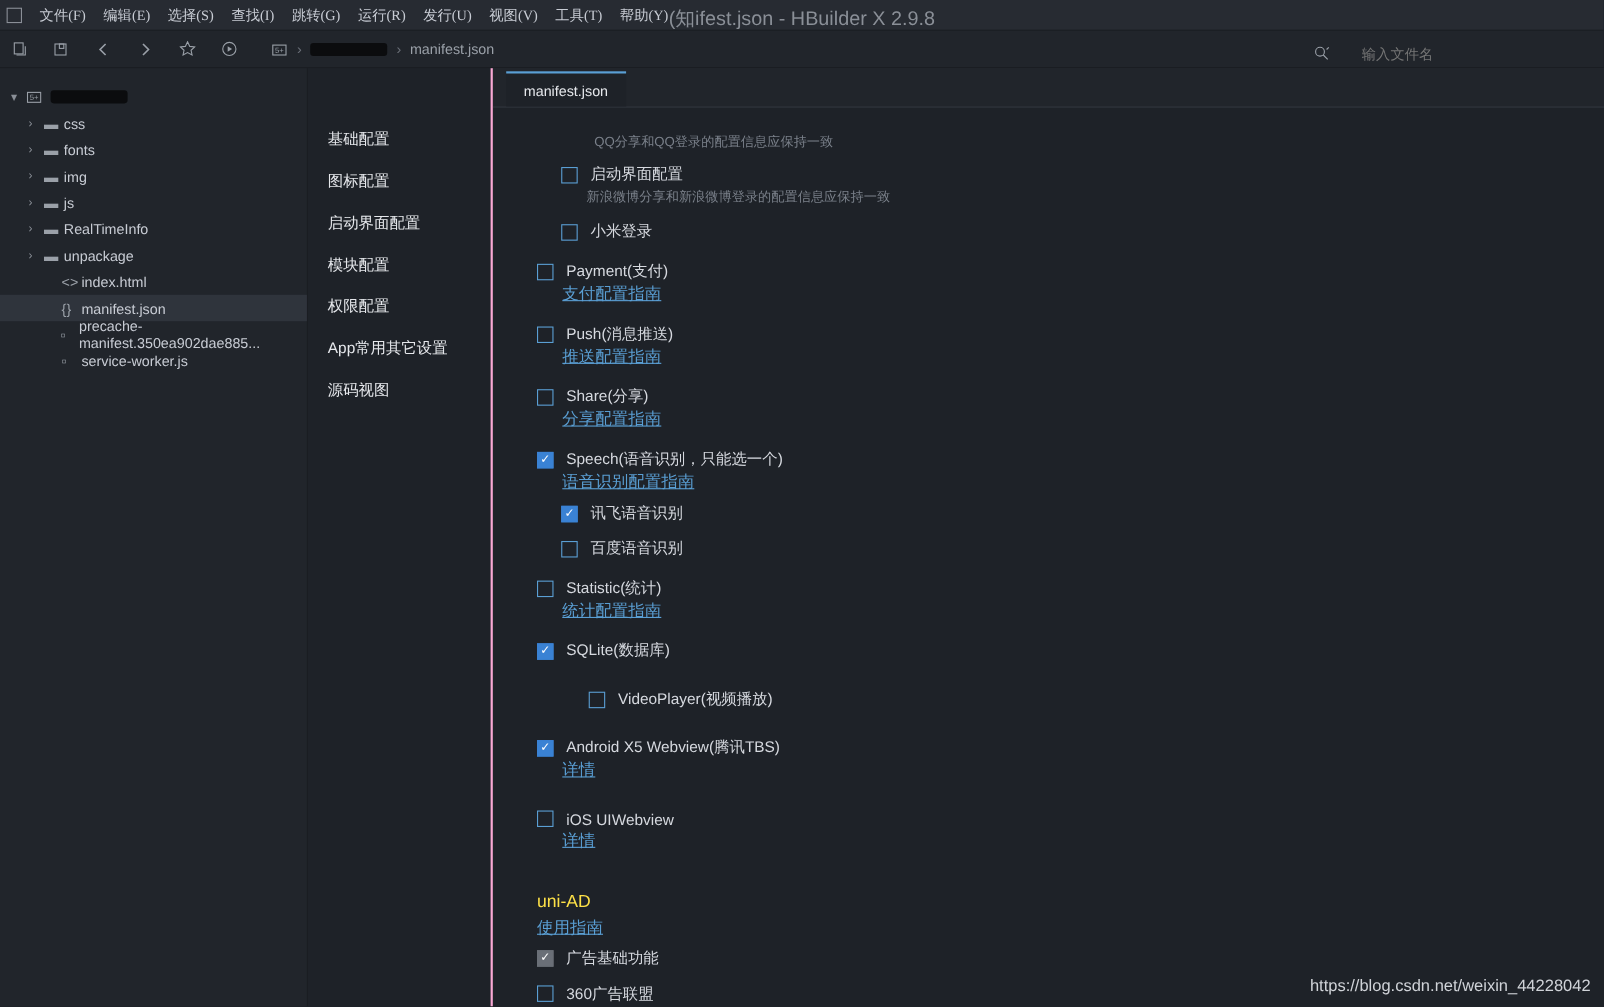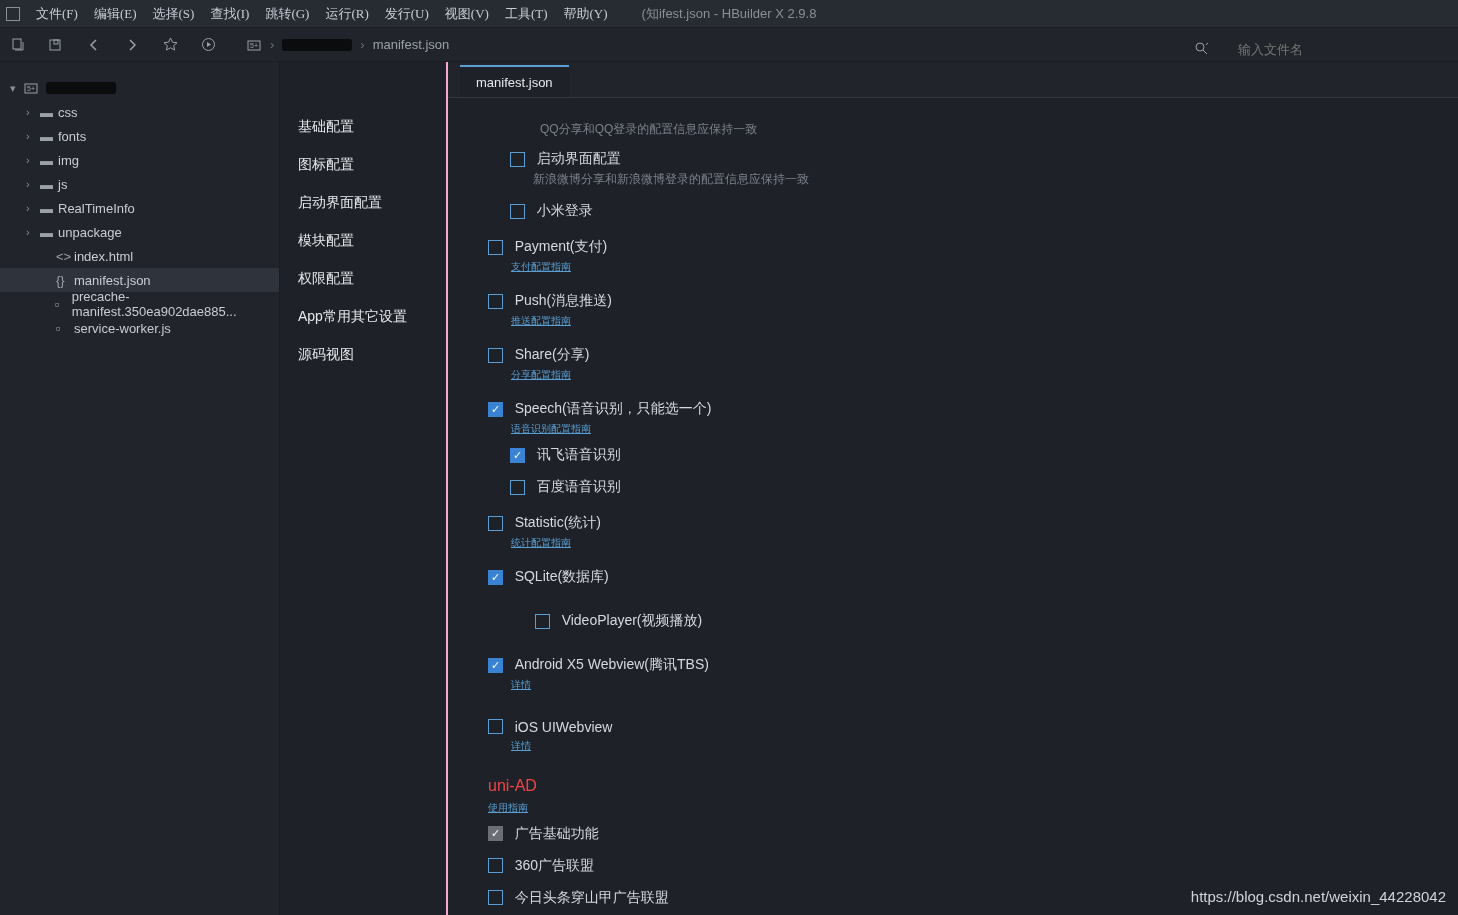--- a/index.html
+++ b/index.html
@@ -6,40 +6,40 @@
 body {
   font-family: "Microsoft YaHei", "Segoe UI", sans-serif;
   font-size: 13px;
   background: #1e2228;
   color: #c8ccd4;
   width: 1458px;
   height: 915px;
   overflow: hidden;
   position: relative;
 }
-a { color: #5a9fd4; text-decoration: underline; cursor: pointer; font-size: 10px; }
+a { color: #5a9fd4; text-decoration: underline; cursor: pointer; font-size: 15px; }
 
 
 .menubar {
   height: 28px;
   background: #272b32;
   display: flex;
   align-items: center;
   padding: 0 6px;
   gap: 16px;
   border-bottom: 1px solid #1a1d22;
 }
 .menubar .logo {
   width: 14px; height: 14px;
   border: 1px solid #8a8f97;
 }
 .menubar .menu-item { cursor: pointer; font-size: 13px; color:#c8ccd4;font-family:Liberation Serif, serif; }
 .title-center {
   position:absolute; left:0; right:0; top:5px;
-  text-align:center; color:#8a8f97; font-size:13px;
+  text-align:center; color:#8a8f97; font-size:18px;
   pointer-events:none;
 }
 
 
 .toolbar {
   height: 34px;
   background: #21252b;
   display: flex;
   align-items: center;
   padding: 0 10px;
@@ -87,21 +87,21 @@
   width:15px; height:15px; border:1.5px solid #5a9fd4; display:inline-flex; align-items:center; justify-content:center;
   margin-right:8px; vertical-align:middle; cursor:pointer;
 }
 .checkbox.checked{ background:#3a82d4; border-color:#3a82d4; }
 .checkbox.checked::after{ content:"✓"; color:#fff; font-size:11px; line-height:1;}
 .checkbox.grey{ border-color:#6a6f77; }
 .checkbox.grey.checked{ background:#6a6f77; border-color:#6a6f77;}
 .lbl{ display:inline-block; color:#d6d9df; font-size:14px; vertical-align:middle;}
 .linkrow{ margin-left:23px; margin-top:2px;}
 .indent{ margin-left:22px; }
-.section-h{ font-size:16px; color:#ef4444; margin-top:24px; margin-bottom:4px;}
+.section-h{ font-size:16px; color:#fde047; margin-top:38px; margin-bottom:4px;}
 
 
 .watermark{ position:fixed; right:12px; bottom:10px; color:#d0d3d8; font-size:15px;}
 
 
 svg{ display:block; }
 </style>
 </head>
 <body>
 

